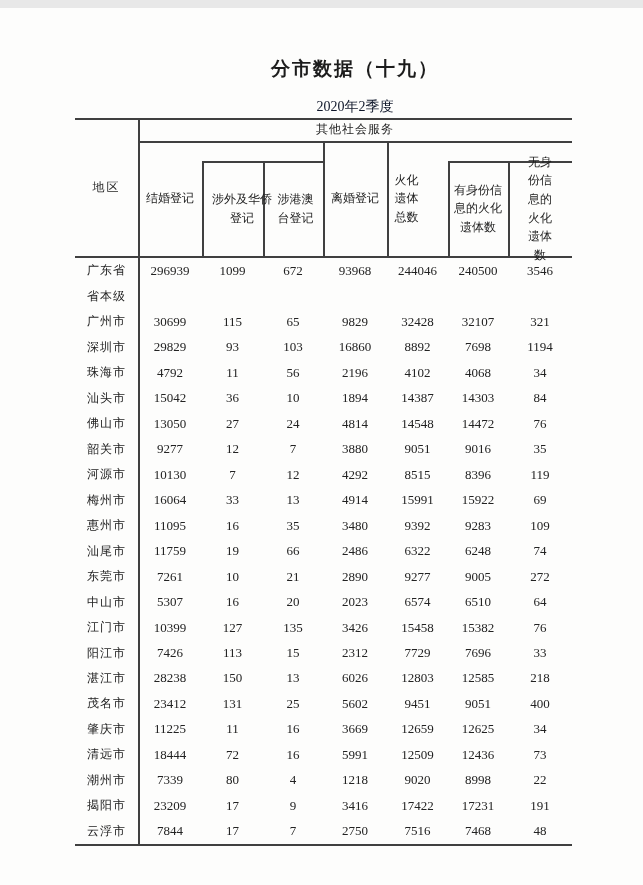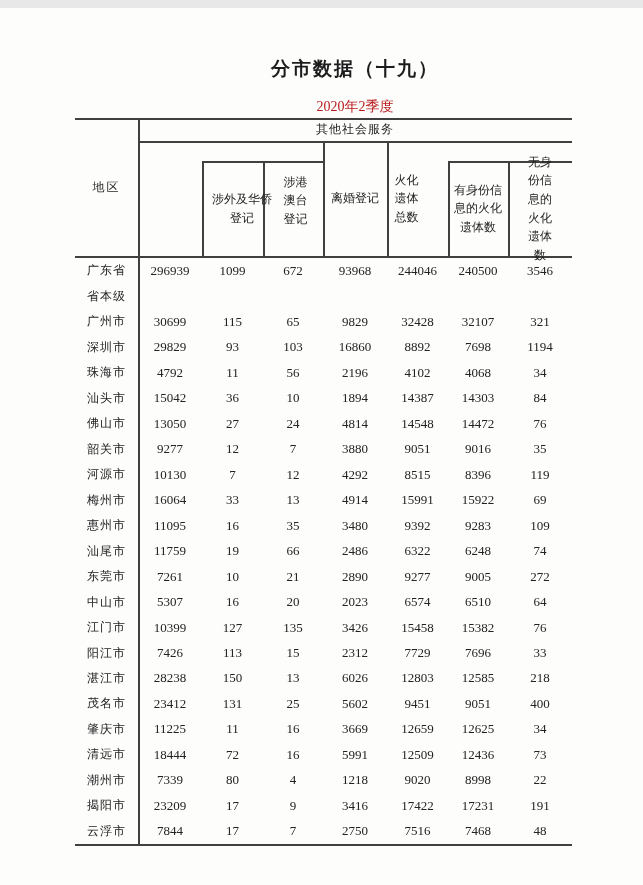--- a/index.html
+++ b/index.html
@@ -28,21 +28,21 @@
     letter-spacing: 2px;
     color: #1c1c1c;
   }
   .doc-subtitle {
     position: absolute;
     left: 138px;
     top: 90px;
     width: 434px;
     text-align: center;
     font-size: 14px;
-    color: #b91c1c;
+    color: #0f172a;
   }
   .line {
     position: absolute;
     background: #404040;
   }
   .hcell {
     position: absolute;
     box-sizing: border-box;
     display: flex;
     align-items: center;
@@ -102,22 +102,23 @@
   <div class="line" style="left:387px;top:133px;width:2px;height:115px"></div>
   <div class="line" style="left:202px;top:153px;width:123px;height:2px"></div>
   <div class="line" style="left:202px;top:153px;width:2px;height:95px"></div>
   <div class="line" style="left:263px;top:153px;width:2px;height:95px"></div>
   <div class="line" style="left:448px;top:153px;width:124px;height:2px"></div>
   <div class="line" style="left:448px;top:153px;width:2px;height:95px"></div>
   <div class="line" style="left:508px;top:153px;width:2px;height:95px"></div>
 
   <div class="hcell" style="left:75px;top:110px;width:63px;height:138px;letter-spacing:2px">地区</div>
   <div class="hcell" style="left:138px;top:110px;width:434px;height:23px;letter-spacing:1px">其他社会服务</div>
+  <div class="hcell" style="left:138px;top:133px;width:64px;height:115px">结婚登记</div>
   <div class="hcell" style="left:202px;top:153px;width:80px;height:95px;padding:0 9px">涉外及华侨登记</div>
-  <div class="hcell" style="left:263px;top:145px;width:65px;height:95px;padding:0 19px">涉港澳台登记</div>
+  <div class="hcell" style="left:263px;top:153px;width:65px;height:95px;padding:0 10px">涉港澳台登记</div>
   <div class="hcell" style="left:323px;top:133px;width:64px;height:115px">离婚登记</div>
   <div class="hcell" style="left:387px;top:133px;width:39px;height:115px;padding:0 4px">火化遗体总数</div>
   <div class="hcell" style="left:448px;top:153px;width:60px;height:95px;padding:0 4px">有身份信息的火化遗体数</div>
   <div class="hcell" style="left:508px;top:153px;width:64px;height:95px;padding:0 18px">无身份信息的火化遗体数</div>
 
   <div class="rows">
 
   <div class="row">
       <div class="cell c-region">广东省</div>
       <div class="cell cv c0">296939</div>

